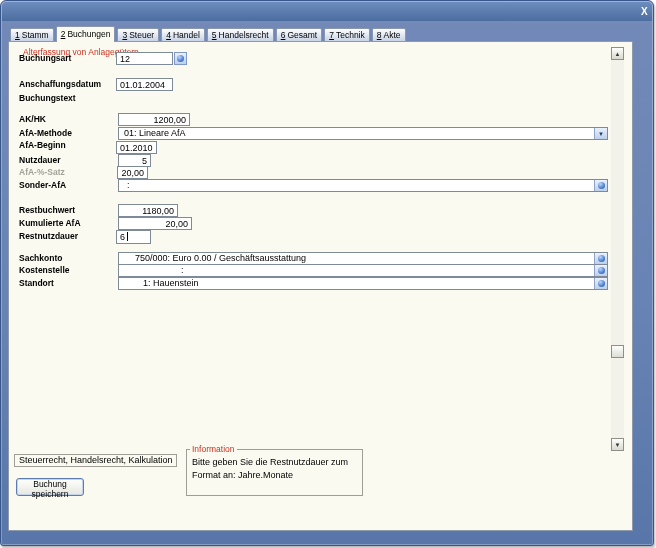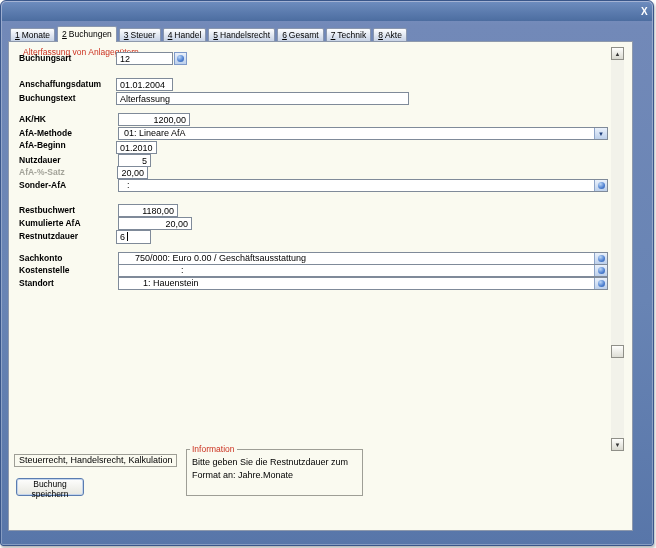--- a/index.html
+++ b/index.html
@@ -93,21 +93,21 @@
 <body>
 
 <div class="stage">
   <div class="frame"></div>
 
   <div class="titlebar">
     <span class="closebtn">X</span>
   </div>
 
   <div class="tabstrip">
-    <div class="tab"><span class="n">1</span><span>Monate</span></div>
+    <div class="tab"><span class="n">1</span><span>Stamm</span></div>
     <div class="tab active"><span class="n">2</span><span>Buchungen</span></div>
     <div class="tab"><span class="n">3</span><span>Steuer</span></div>
     <div class="tab"><span class="n">4</span><span>Handel</span></div>
     <div class="tab"><span class="n">5</span><span>Handelsrecht</span></div>
     <div class="tab"><span class="n">6</span><span>Gesamt</span></div>
     <div class="tab"><span class="n">7</span><span>Technik</span></div>
     <div class="tab"><span class="n">8</span><span>Akte</span></div>
   </div>
 
   <div class="panel"></div>
@@ -129,21 +129,20 @@
   <span class="flabel l-sachkonto">Sachkonto</span>
   <span class="flabel l-kostenstelle">Kostenstelle</span>
   <span class="flabel l-standort">Standort</span>
 
   <input class="txt t-buchungsart" value="12" style="">
   <button class="spinbtn b-buchungsart">
       <span class="orb"></span>
     </button>
 
   <input class="txt t-anschaffungsdatum" value="01.01.2004" style="">
-  <input class="txt t-buchungstext" value="Alterfassung" style="">
   <input class="txt num t-akhk" value="1200,00" style="">
 
   <div class="combo c-afamethode">
     <div class="cval">01: Lineare AfA</div>
     <div class="cbtn">
         <span class="ddglyph">▼</span>
       </div>
   </div>
 
   <input class="txt t-afabeginn" value="01.2010" style="">

